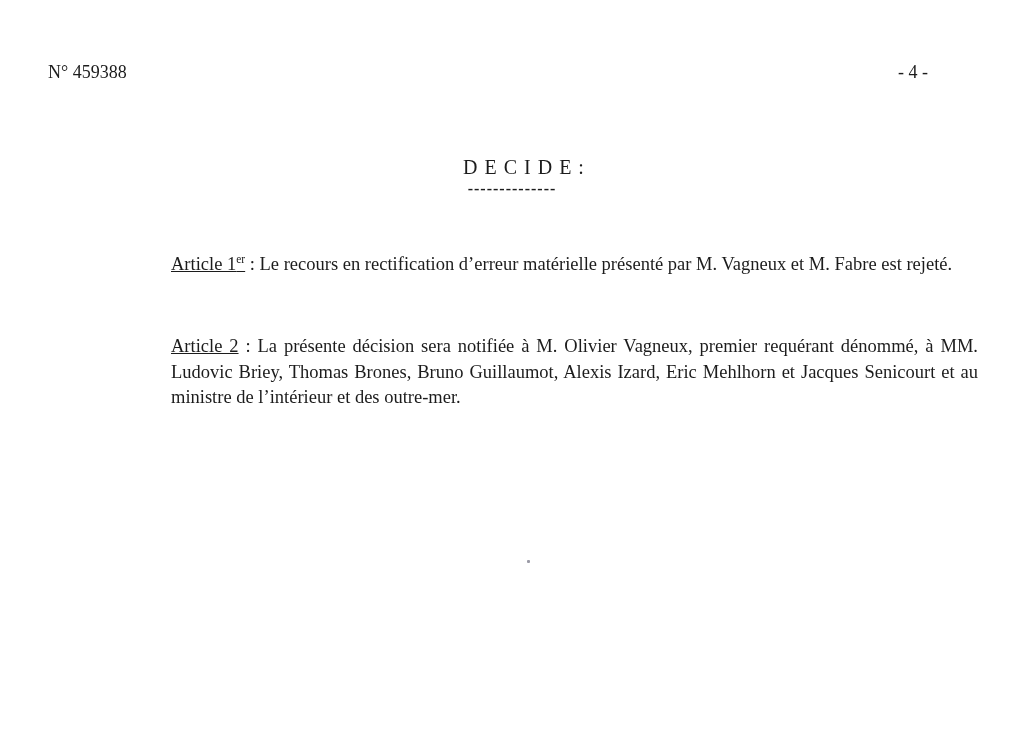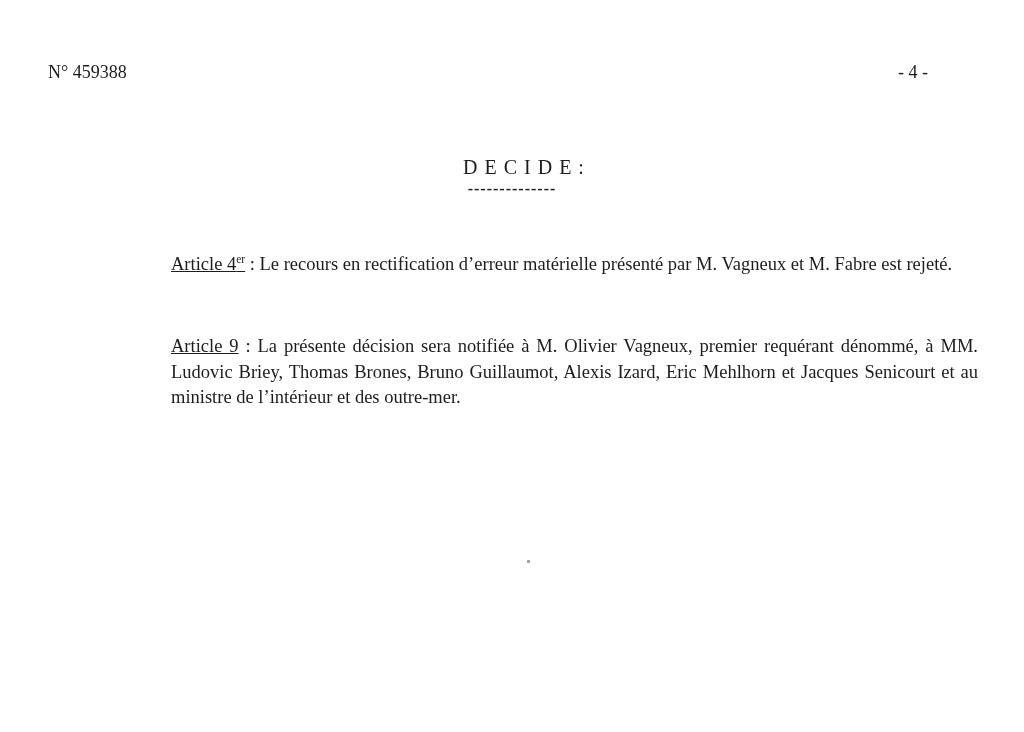--- a/index.html
+++ b/index.html
@@ -84,19 +84,19 @@
   <div class="header-row">
     <span class="doc-num">N° 459388</span>
     <span class="page-num">- 4 -</span>
   </div>
 
   <div class="decide-block">
     <div class="decide-title">D E C I D E :</div>
     <div class="decide-divider">--------------</div>
   </div>
 
-  <p class="article article-1"><span class="article-label"><span>Article 4</span><sup>er</sup></span><span> : Le recours en rectification d’erreur matérielle présenté par M. Vagneux et M. Fabre est rejeté.</span></p>
+  <p class="article article-1"><span class="article-label"><span>Article 1</span><sup>er</sup></span><span> : Le recours en rectification d’erreur matérielle présenté par M. Vagneux et M. Fabre est rejeté.</span></p>
 
-  <p class="article article-2"><span class="article-label"><span>Article 9</span></span><span> : La présente décision sera notifiée à M. Olivier Vagneux, premier requérant dénommé, à MM. Ludovic Briey, Thomas Brones, Bruno Guillaumot, Alexis Izard, Eric Mehlhorn et Jacques Senicourt et au ministre de l’intérieur et des outre-mer.</span></p>
+  <p class="article article-2"><span class="article-label"><span>Article 2</span></span><span> : La présente décision sera notifiée à M. Olivier Vagneux, premier requérant dénommé, à MM. Ludovic Briey, Thomas Brones, Bruno Guillaumot, Alexis Izard, Eric Mehlhorn et Jacques Senicourt et au ministre de l’intérieur et des outre-mer.</span></p>
 
   <div class="artifact-dot"></div>
 
 </div>
 
 </body></html>

